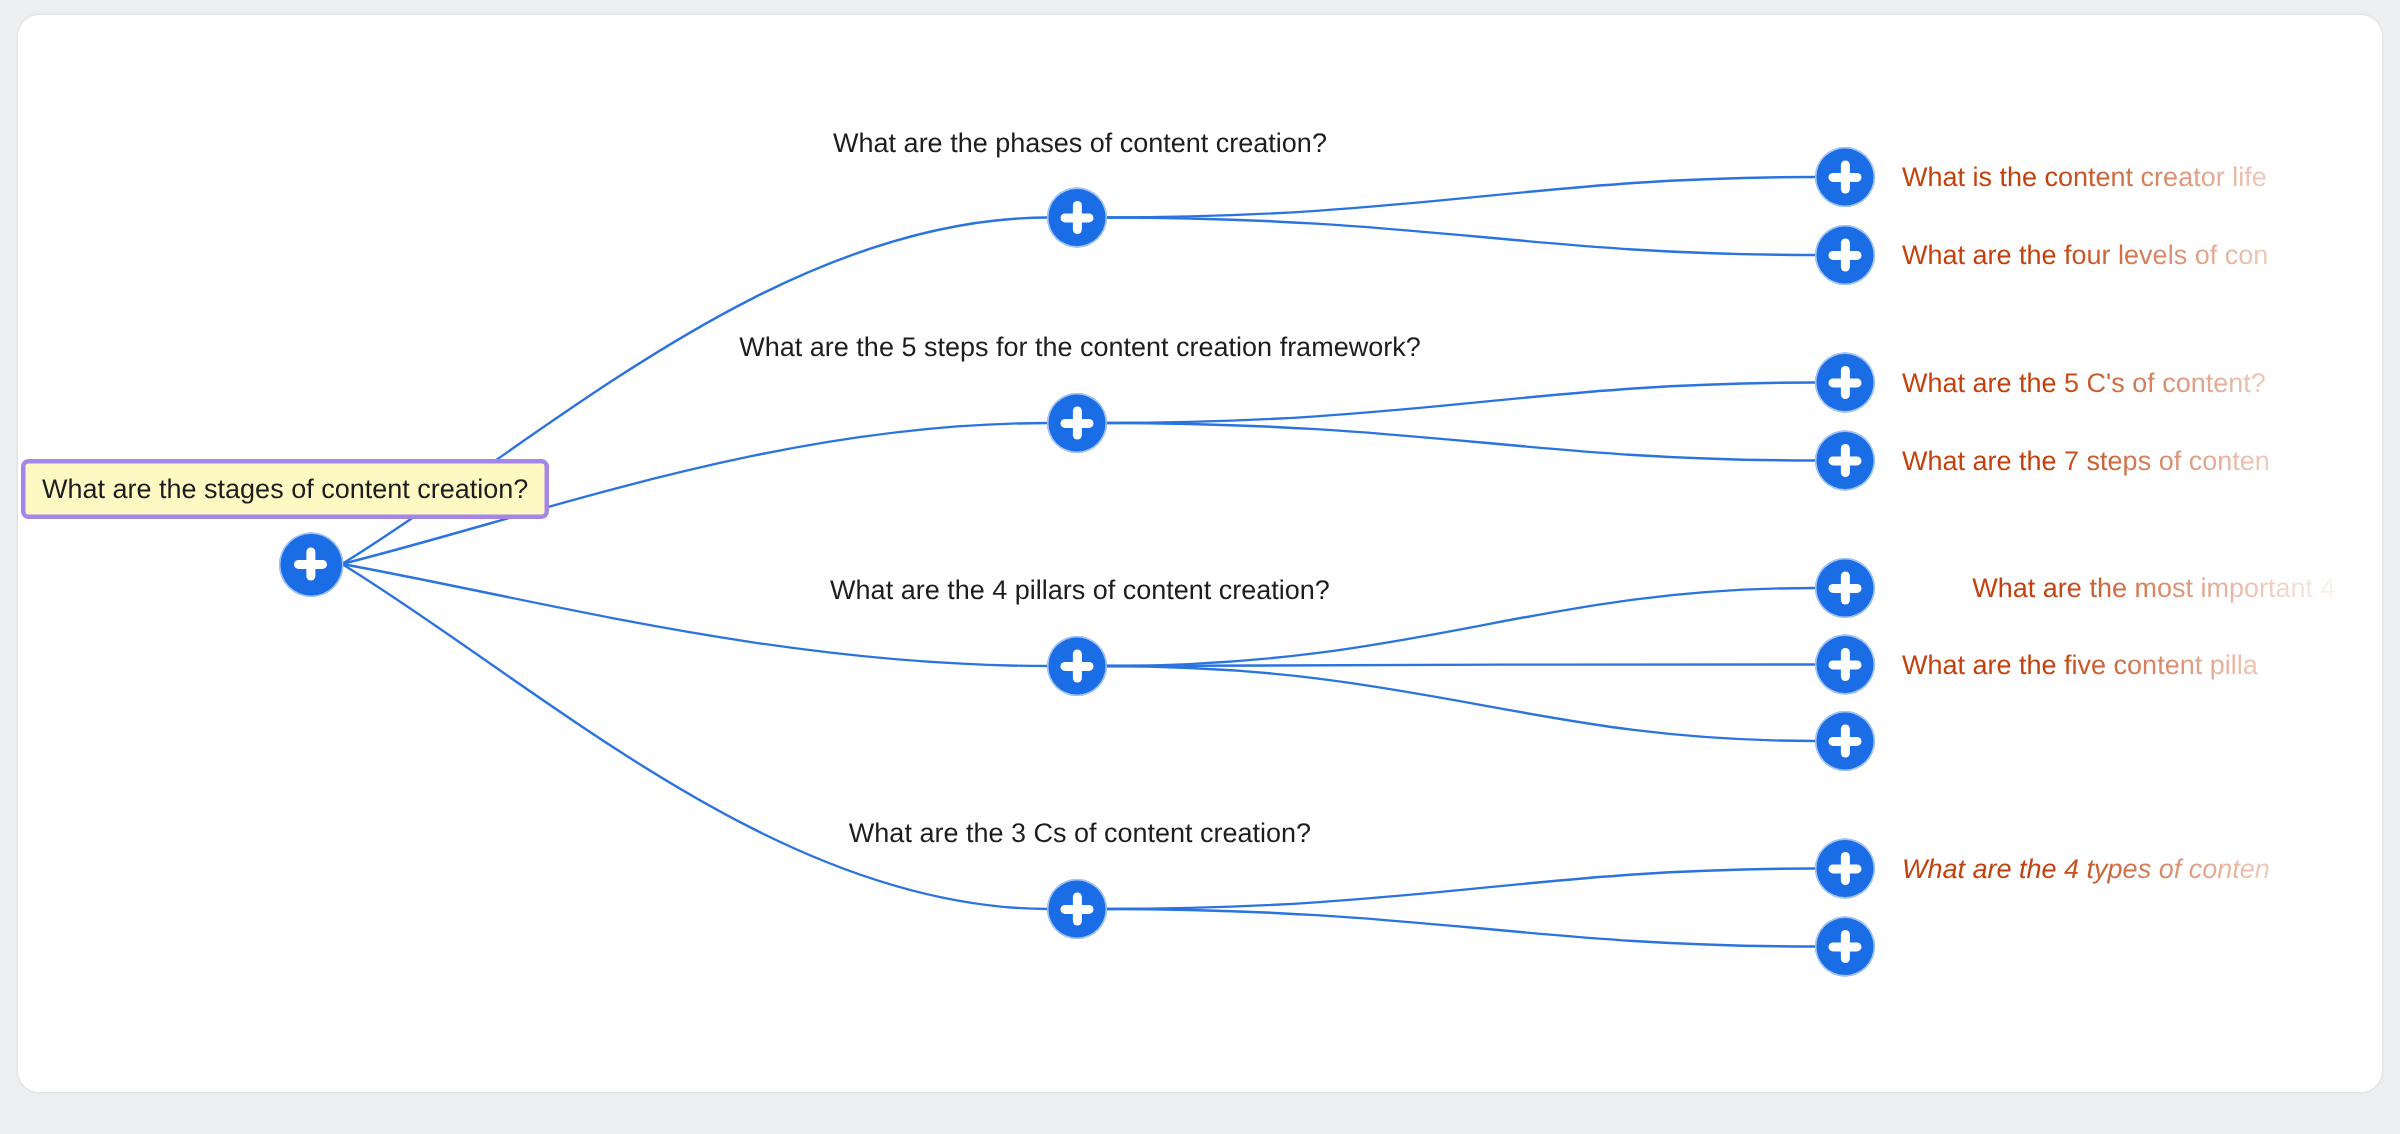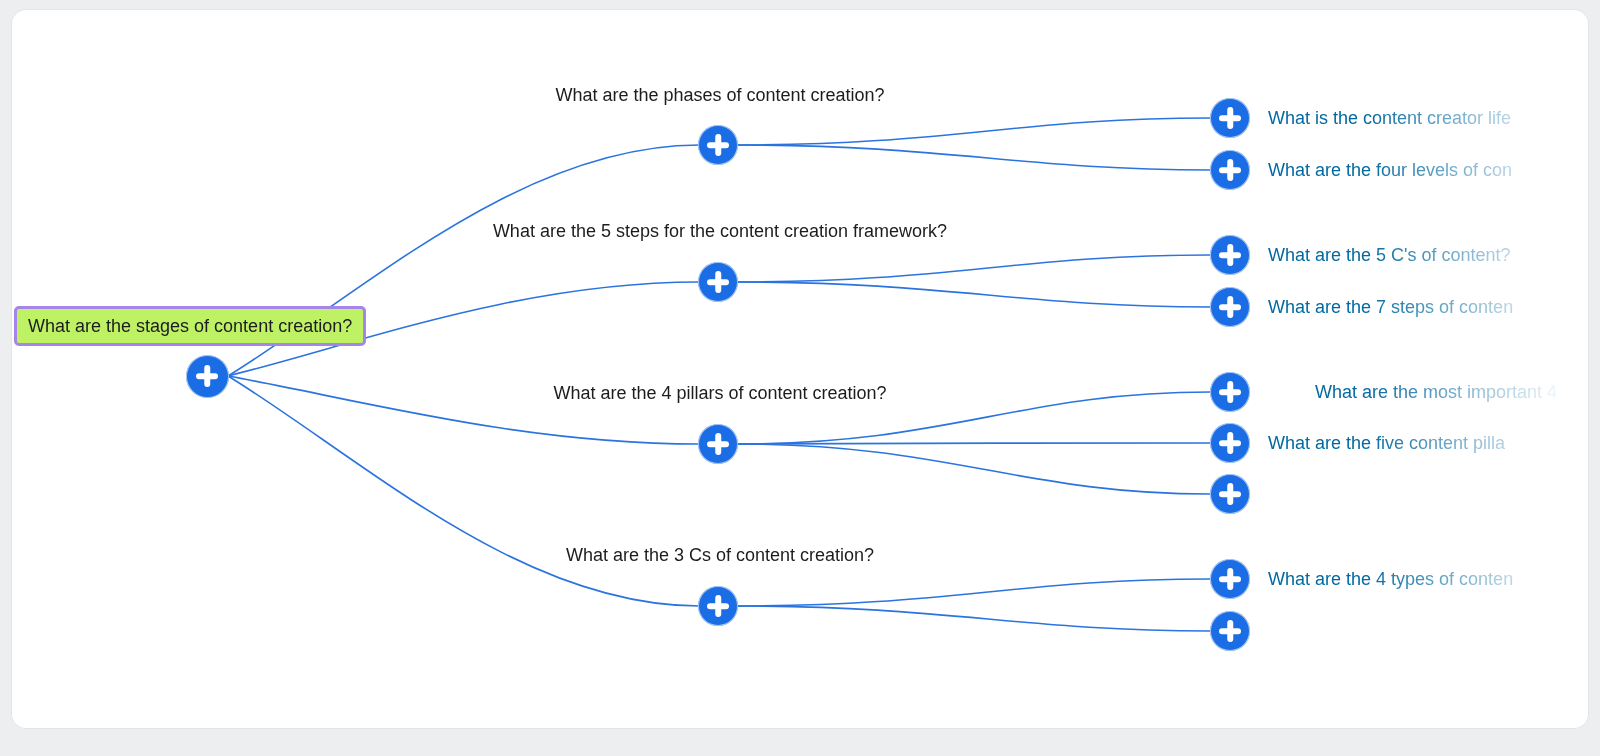--- a/index.html
+++ b/index.html
@@ -50,35 +50,35 @@
   .plus-glyph::after  { width:5.5px; height:22px; }
 
   .node-label {
     position:absolute;
     font-size:18px;
     line-height:22px;
     color:#1d1d1f;
     white-space:nowrap;
   }
   .root-label {
-    background:#bef264;
+    background:#fef9c3;
     border:3px solid #a585e8;
     border-radius:5px;
     padding:6px 11px;
     cursor:pointer;
   }
   .branch-label {
     transform:translateX(-50%);
     cursor:pointer;
   }
   .child-label {
     width:289px;
     overflow:hidden;
     transform:translateY(-50%);
-    color:#0369a1;
+    color:#c2410c;
     cursor:pointer;
     -webkit-mask-image:linear-gradient(to right, #000 0%, #000 34%, rgba(0,0,0,0.38) 76%, rgba(0,0,0,0.06) 100%);
     mask-image:linear-gradient(to right, #000 0%, #000 34%, rgba(0,0,0,0.38) 76%, rgba(0,0,0,0.06) 100%);
   }
 </style>
 </head>
 <body>
 
 <div class="stage">
   <div class="panel"></div>
@@ -159,18 +159,18 @@
   </div>
   <div class="node-label child-label" style="left:1268px; top:443px;">What are the five content pilla</div>
 
   <div class="plus-btn" style="left:1230px; top:494px;">
     <span class="plus-glyph"></span>
   </div>
 
   <div class="plus-btn" style="left:1230px; top:579px;">
     <span class="plus-glyph"></span>
   </div>
-  <div class="node-label child-label" style="left:1268px; top:579px;">What are the 4 types of conten</div>
+  <div class="node-label child-label" style="left:1268px; top:579px;font-style:italic;">What are the 4 types of conten</div>
 
   <div class="plus-btn" style="left:1230px; top:631px;">
     <span class="plus-glyph"></span>
   </div>
 </div>
 
 </body></html>

